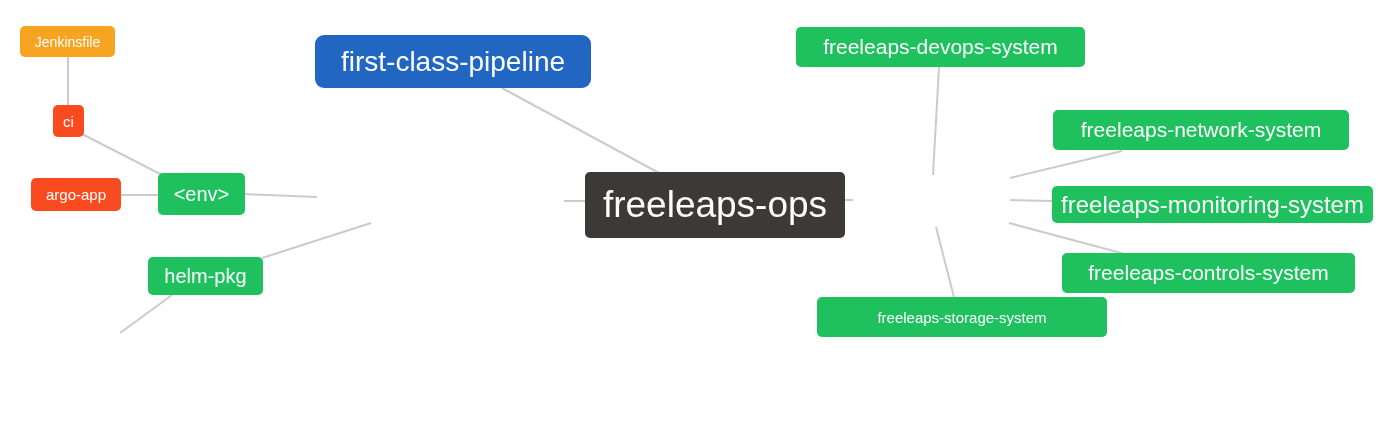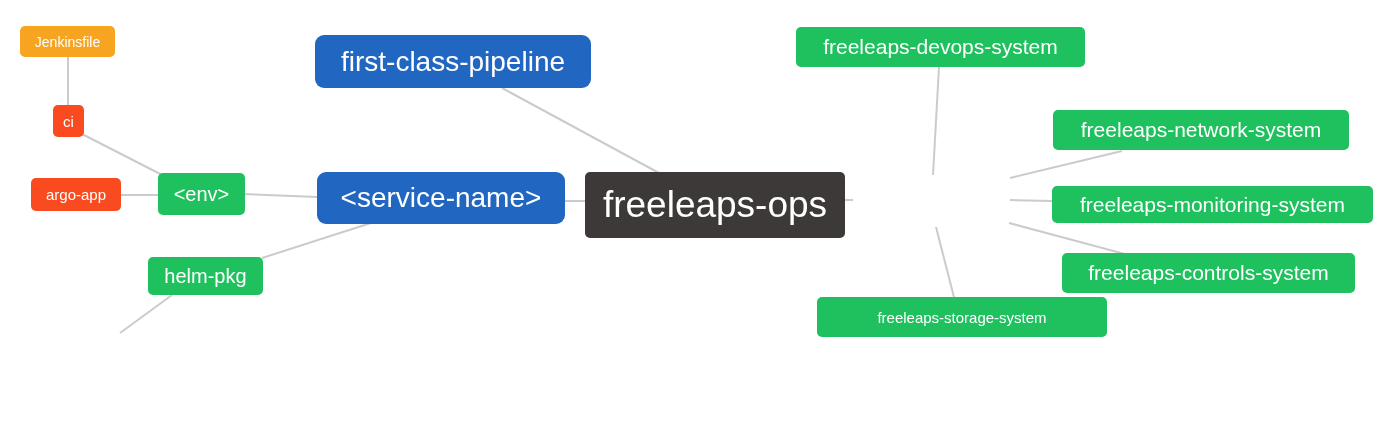--- a/index.html
+++ b/index.html
@@ -85,38 +85,35 @@
 
   <div class="node green" style="left:148px;top:257px;width:115px;height:38px;font-size:20px">
     <span class="lbl">helm-pkg</span>
   </div>
 
 
   <div class="node blue" style="left:315px;top:35px;width:276px;height:53px;font-size:28px">
     <span class="lbl">first-class-pipeline</span>
   </div>
 
-  <div class="node blue" style="left:317px;top:172px;width:248px;height:52px;font-size:28px">
-    <span class="lbl">&lt;service-name&gt;</span>
-  </div>
 
   <div class="node dark" style="left:585px;top:172px;width:260px;height:66px;font-size:37px">
     <span class="lbl">freeleaps-ops</span>
   </div>
 
 
   <div class="node green" style="left:796px;top:27px;width:289px;height:40px;font-size:21px">
     <span class="lbl">freeleaps-devops-system</span>
   </div>
 
   <div class="node green" style="left:1053px;top:110px;width:296px;height:40px;font-size:21px">
     <span class="lbl">freeleaps-network-system</span>
   </div>
 
-  <div class="node green" style="left:1052px;top:186px;width:321px;height:37px;font-size:21px">
+  <div class="node green" style="left:1052px;top:186px;width:321px;height:37px;font-size:24px">
     <span class="lbl">freeleaps-monitoring-system</span>
   </div>
 
   <div class="node green" style="left:1062px;top:253px;width:293px;height:40px;font-size:21px">
     <span class="lbl">freeleaps-controls-system</span>
   </div>
 
   <div class="node green" style="left:817px;top:297px;width:290px;height:40px;font-size:15px">
     <span class="lbl">freeleaps-storage-system</span>
   </div>

